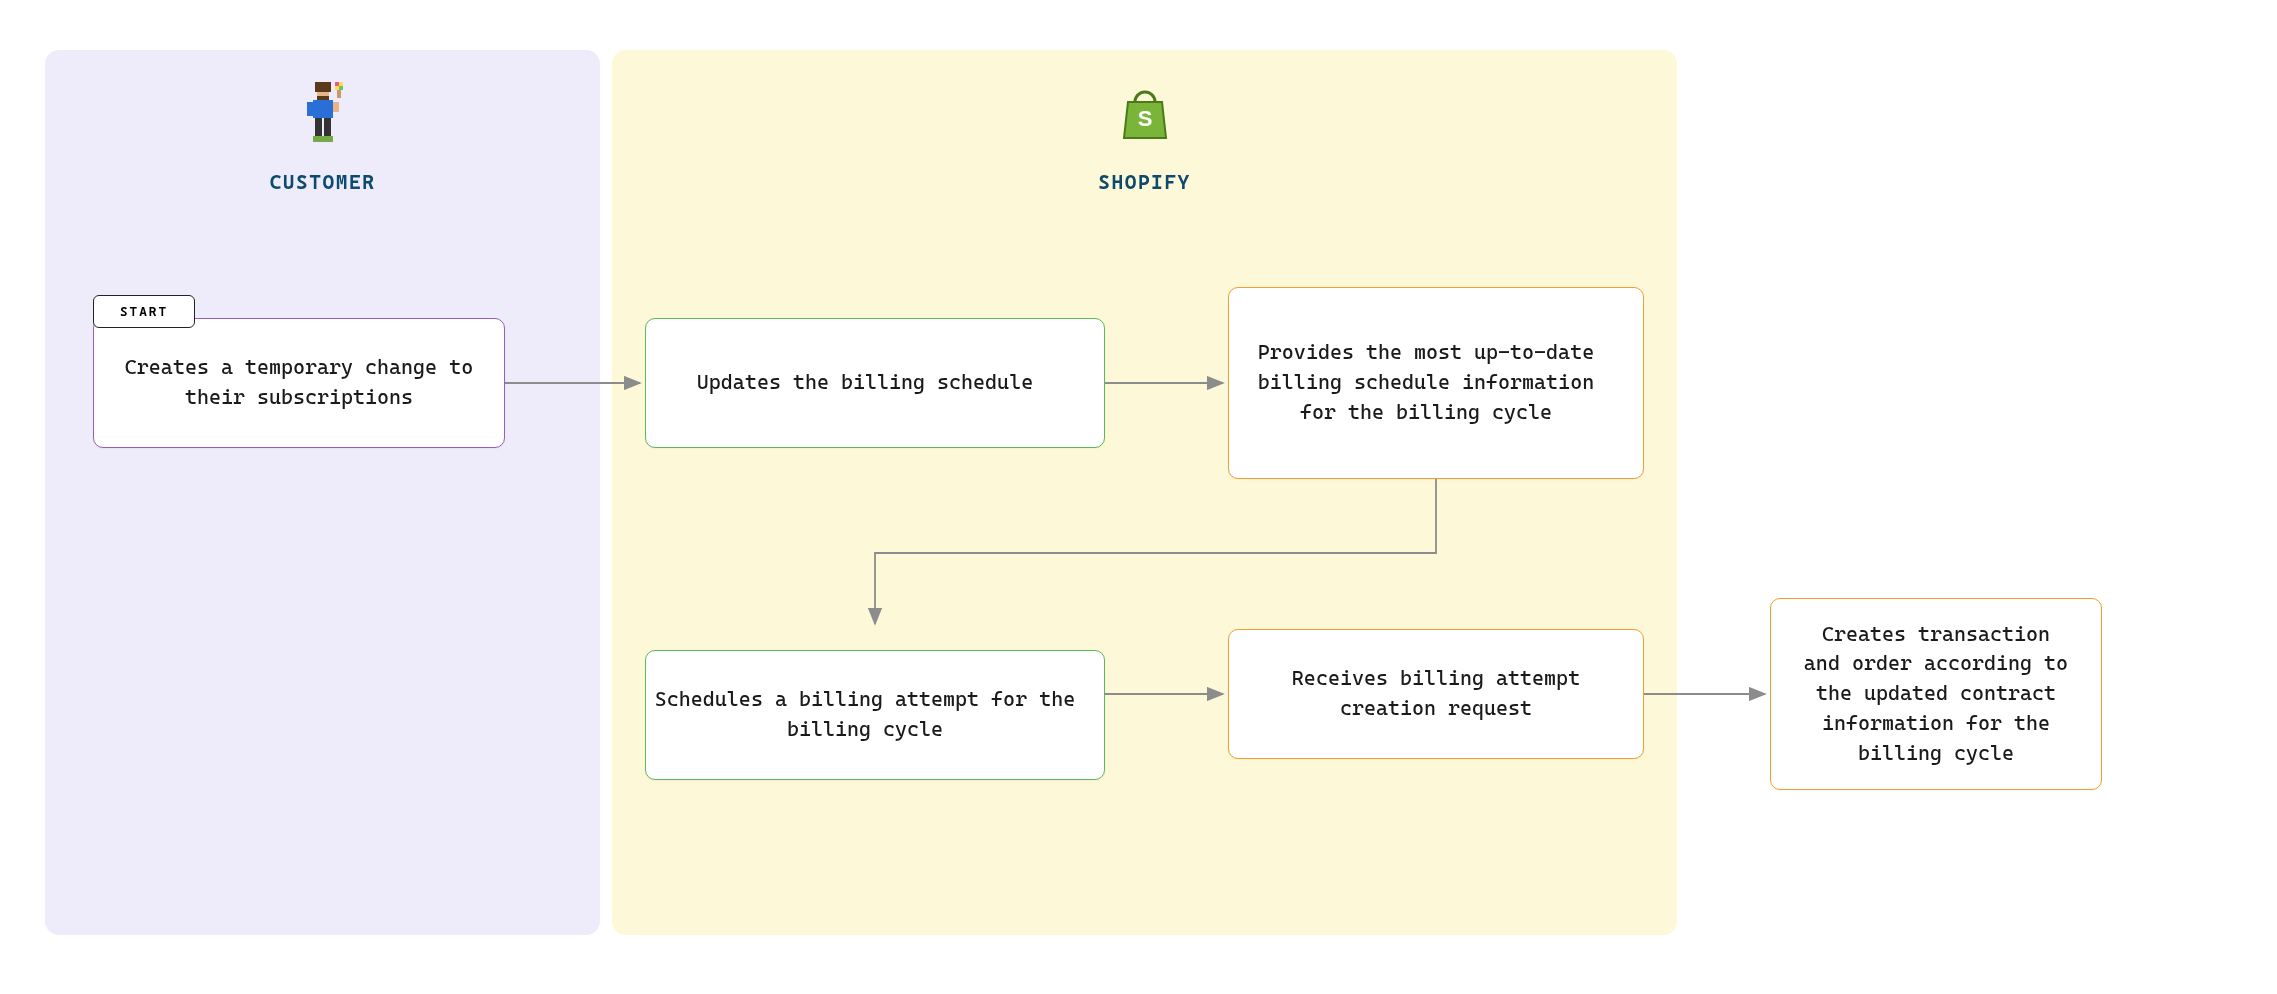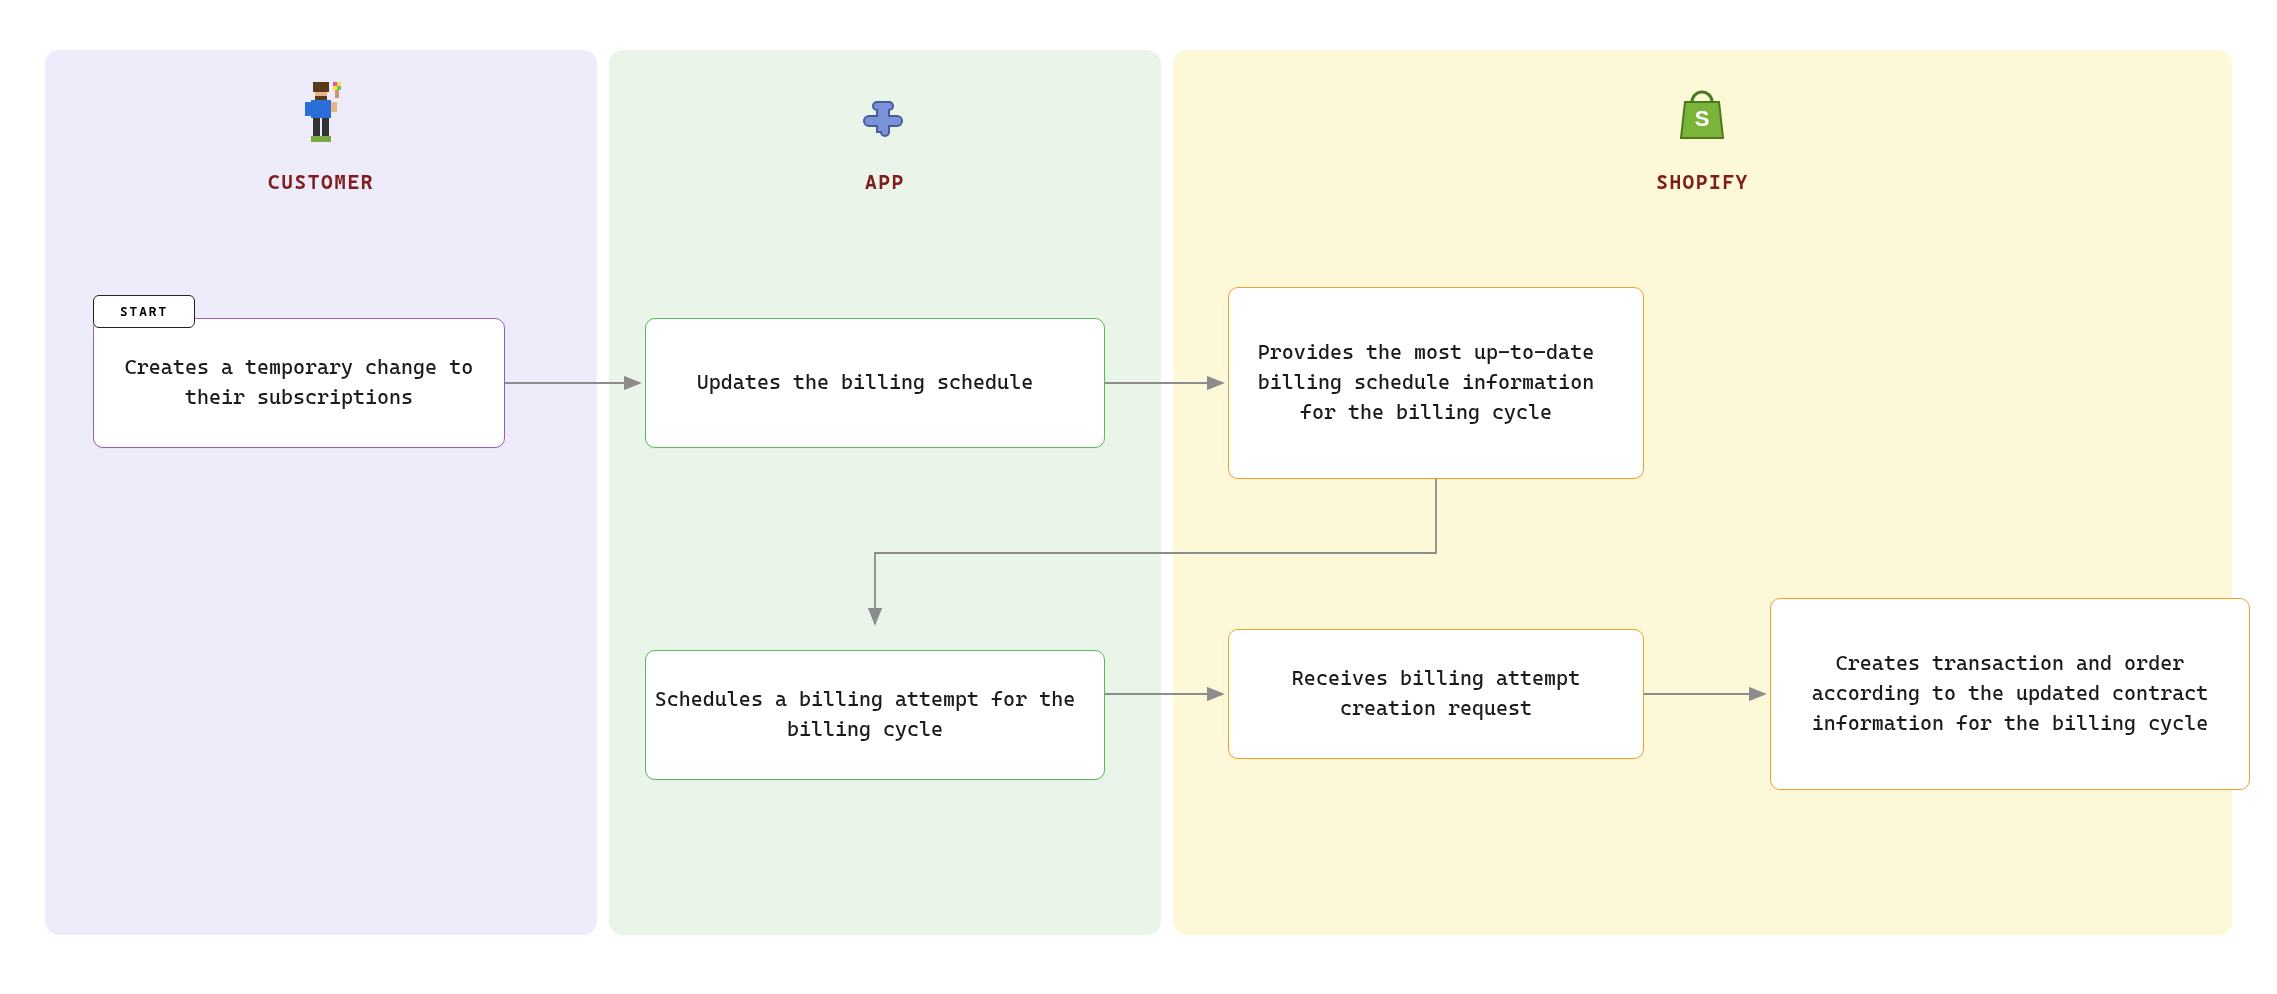--- a/index.html
+++ b/index.html
@@ -40,21 +40,21 @@
     height: 62px;
     display: flex;
     align-items: flex-end;
     justify-content: center;
   }
   .lane-title {
     font-weight: 700;
     letter-spacing: 1.5px;
     font-size: 20px;
     margin-top: 28px;
-    color: #7f1d1d;
+    color: #0c4a6e;
   }
   .box {
     position: absolute;
     background: #fff;
     border-radius: 10px;
     box-shadow: 0 1px 2px rgba(0,0,0,0.04);
     padding: 24px 28px;
     font-size: 20.5px;
     line-height: 1.45;
     text-align: center;
@@ -111,28 +111,20 @@
         <rect x="24" y="56" width="10" height="6" fill="#7a4"></rect>
         <rect x="38" y="10" width="4" height="8" fill="#c96"></rect>
         <rect x="36" y="2" width="8" height="8" fill="#ffdc4a"></rect>
         <rect x="36" y="2" width="4" height="4" fill="#e85a8a"></rect>
         <rect x="40" y="6" width="4" height="4" fill="#6ac46a"></rect>
       </svg>
     </div>
     <div class="lane-title">CUSTOMER</div>
   </div>
 
-  <div class="lane lane-app">
-    <div class="lane-icon">
-      <svg width="56" height="50" viewBox="0 0 56 50">
-        <path d="M20 10 h12 a4 4 0 0 1 0 8 v6 h8 a5 5 0 1 1 0 10 h-8 v6 a4 4 0 0 1 -8 0 h-4 v-6 h-8 a5 5 0 1 1 0 -10 h8 v-6 a4 4 0 0 1 0 -8 z" fill="#7a93d8" stroke="#4a5a9a" stroke-width="2"></path>
-      </svg>
-    </div>
-    <div class="lane-title">APP</div>
-  </div>
 
   <div class="lane lane-shopify">
     <div class="lane-icon">
       <svg width="50" height="56" viewBox="0 0 50 56">
         <path d="M8 16 L42 16 L46 52 L4 52 Z" fill="#7ab53a" stroke="#4a7a1a" stroke-width="2"></path>
         <path d="M15 16 a10 10 0 0 1 20 0" fill="none" stroke="#4a7a1a" stroke-width="3"></path>
         <text x="25" y="40" text-anchor="middle" font-size="22" font-weight="700" fill="#fff" font-family="sans-serif">S</text>
       </svg>
     </div>
     <div class="lane-title">SHOPIFY</div>
@@ -144,21 +136,21 @@
 <div class="box box-purple" style="left:93px; top:318px; width:412px; height:130px;">Creates a temporary change to their subscriptions</div>
 
 <div class="box box-green" style="left:645px; top:318px; width:460px; height:130px;">Updates the billing schedule</div>
 
 <div class="box box-orange" style="left:1228px; top:287px; width:416px; height:192px;padding-left:8px;">Provides the most up-to-date billing schedule information for the billing cycle</div>
 
 <div class="box box-green" style="left:645px; top:650px; width:460px; height:130px;">Schedules a billing attempt for the billing cycle</div>
 
 <div class="box box-orange" style="left:1228px; top:629px; width:416px; height:130px;">Receives billing attempt creation request</div>
 
-<div class="box box-orange" style="left:1770px; top:598px; width:480px; height:192px;text-align:center;">Creates transaction and order according to the updated contract information for the billing cycle</div>
+<div class="box box-orange" style="left:1770px; top:598px; width:332px; height:192px;text-align:center;">Creates transaction and order according to the updated contract information for the billing cycle</div>
 
 <svg class="connectors">
   <defs>
     <marker id="arrowhead" markerWidth="10" markerHeight="8" refX="9" refY="4" orient="auto">
       <path d="M0,0 L10,4 L0,8 Z" fill="#8c8c8c"></path>
     </marker>
   </defs>
 
   <path class="arrow-line" d="M505 383 L640 383"></path>
 

